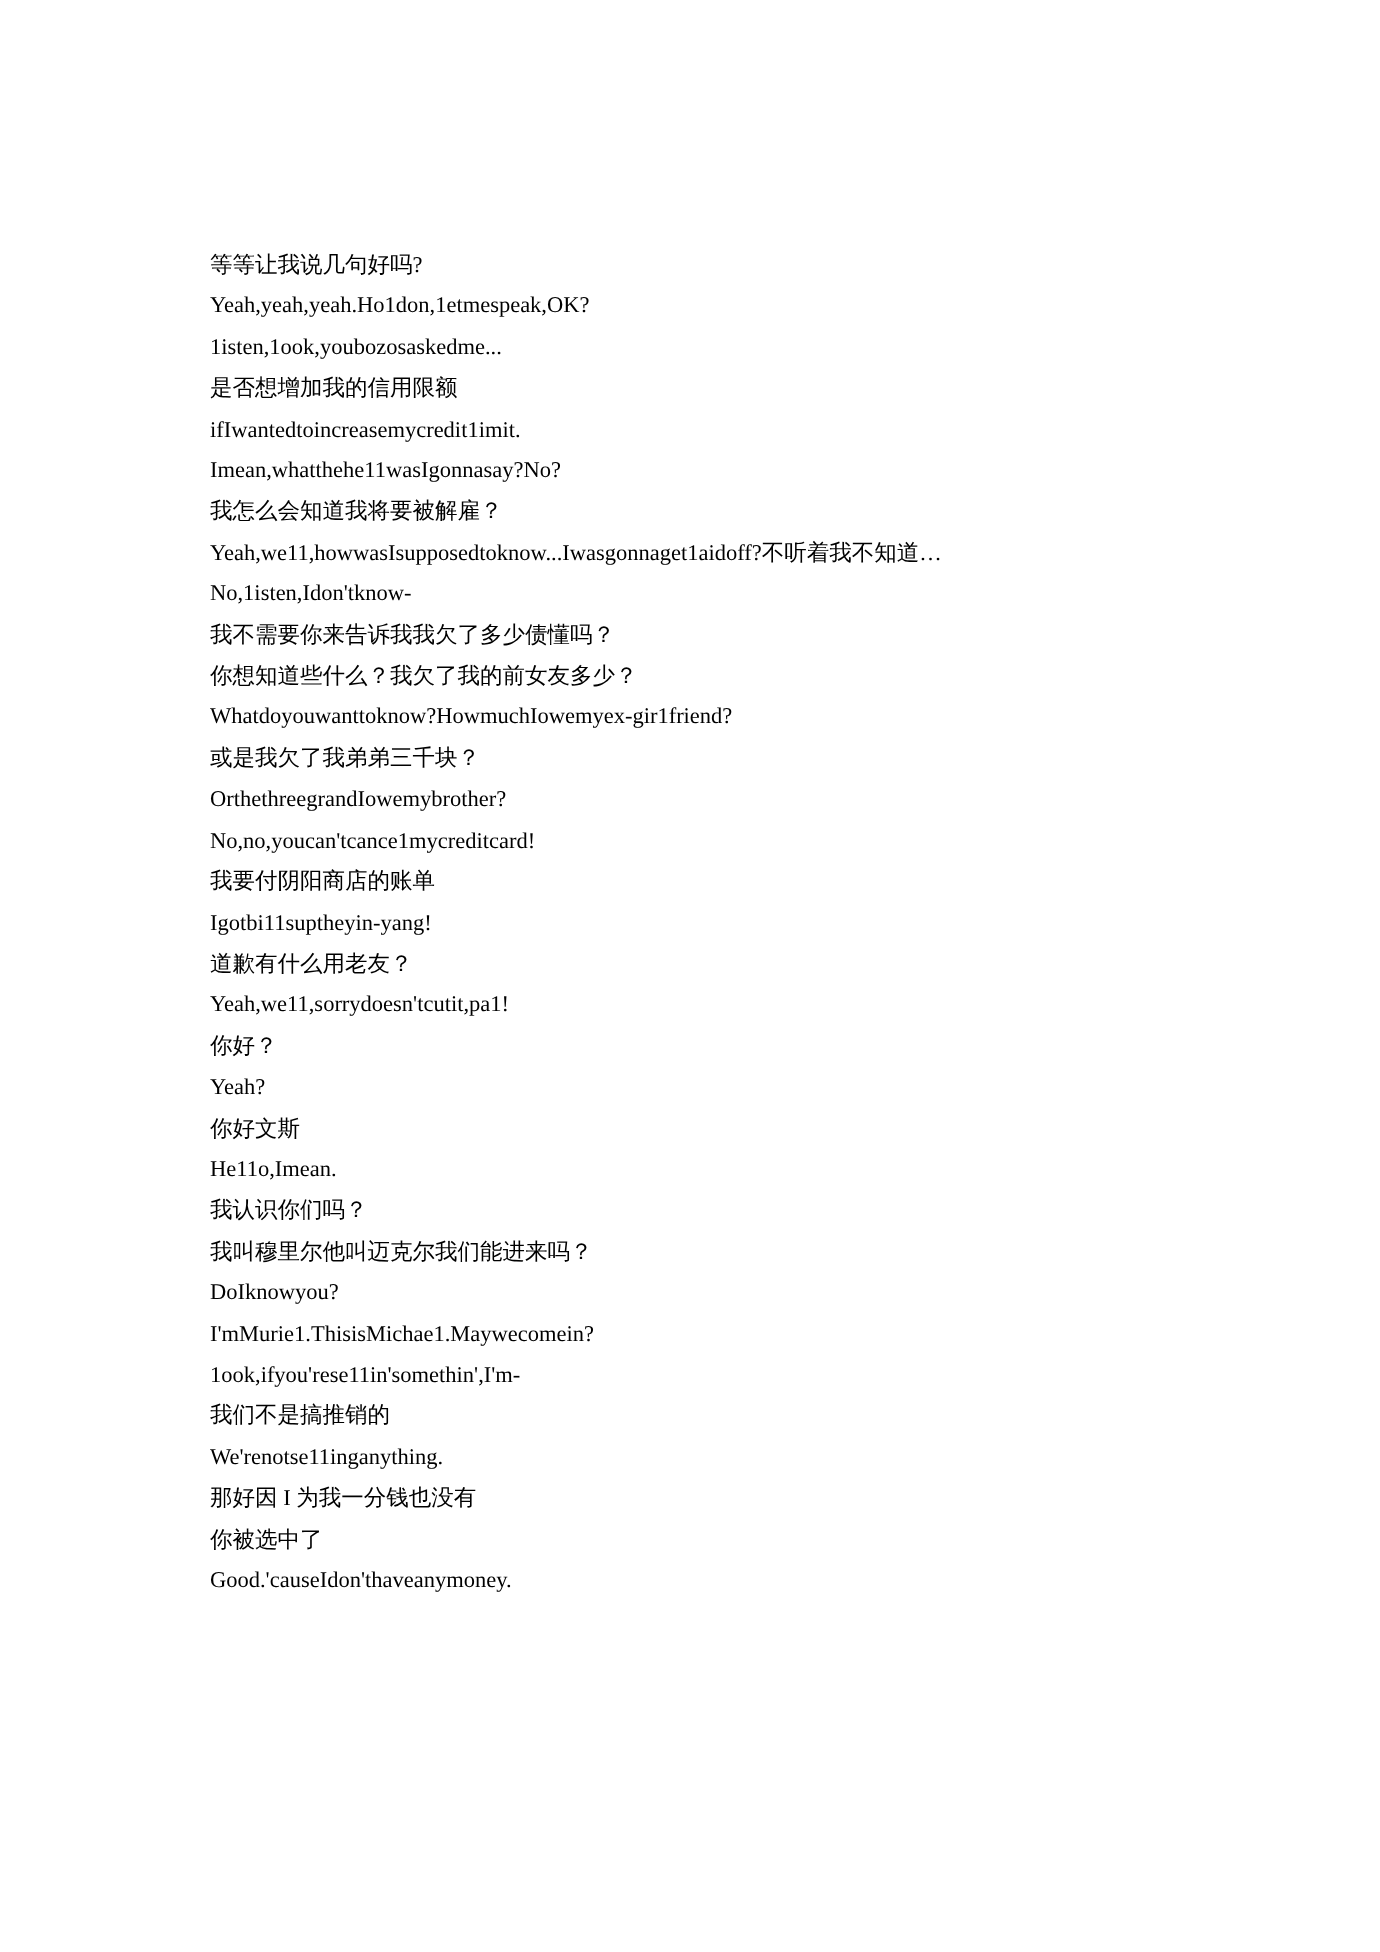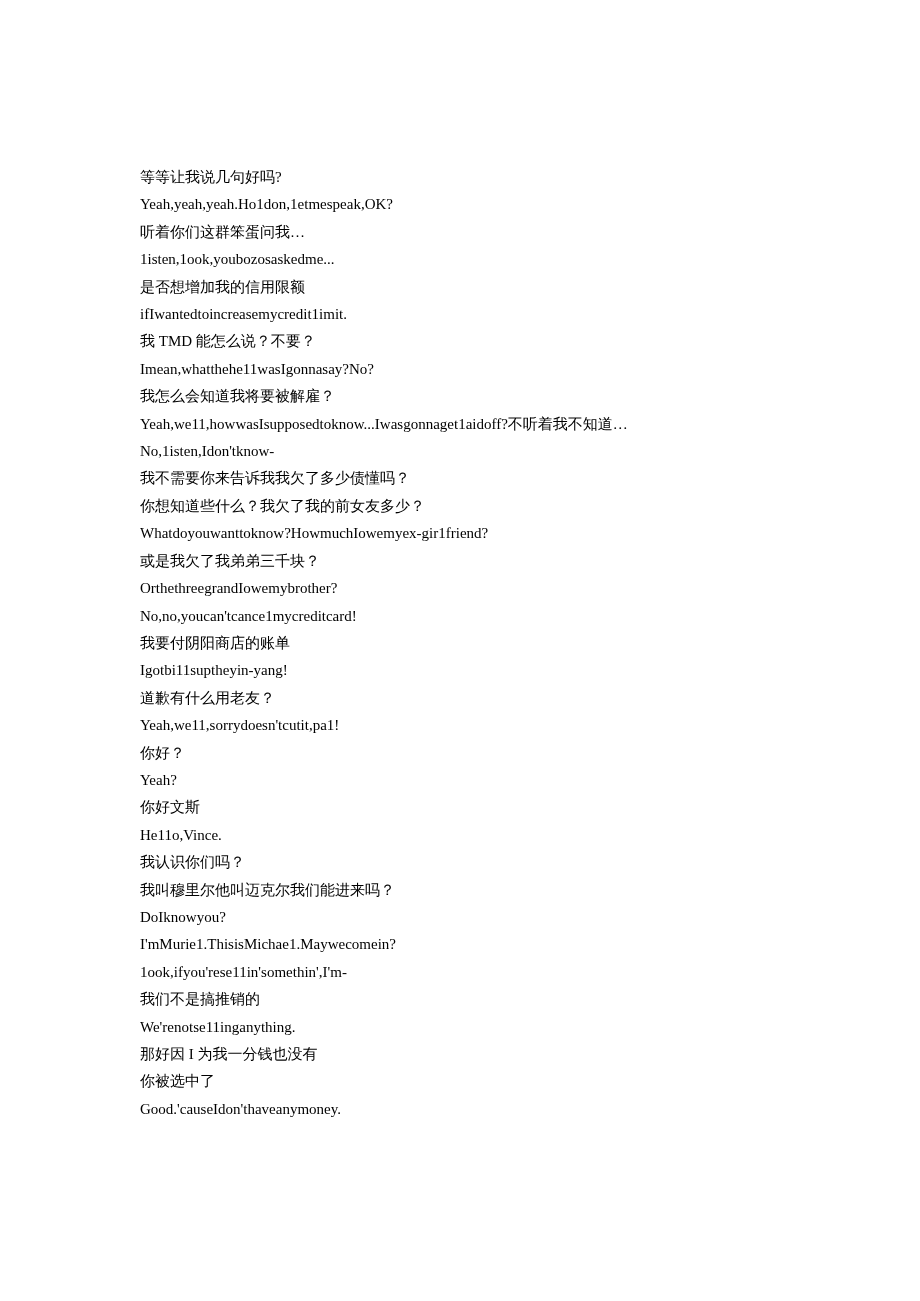--- a/index.html
+++ b/index.html
@@ -20,43 +20,41 @@
     white-space: pre-wrap;
     word-break: break-all;
   }
 </style>
 </head>
 <body>
 
 <div class="content" id="lines-container">
     <span class="line">等等让我说几句好吗?</span>
     <span class="line">Yeah,yeah,yeah.Ho1don,1etmespeak,OK?</span>
-    <span class="line">听着你们这群笨蛋问我…</span>
     <span class="line">1isten,1ook,youbozosaskedme...</span>
     <span class="line">是否想增加我的信用限额</span>
     <span class="line">ifIwantedtoincreasemycredit1imit.</span>
-    <span class="line">我 TMD 能怎么说？不要？</span>
     <span class="line">Imean,whatthehe11wasIgonnasay?No?</span>
     <span class="line">我怎么会知道我将要被解雇？</span>
     <span class="line">Yeah,we11,howwasIsupposedtoknow...Iwasgonnaget1aidoff?不听着我不知道…</span>
     <span class="line">No,1isten,Idon'tknow-</span>
     <span class="line">我不需要你来告诉我我欠了多少债懂吗？</span>
     <span class="line">你想知道些什么？我欠了我的前女友多少？</span>
     <span class="line">Whatdoyouwanttoknow?HowmuchIowemyex-gir1friend?</span>
     <span class="line">或是我欠了我弟弟三千块？</span>
     <span class="line">OrthethreegrandIowemybrother?</span>
     <span class="line">No,no,youcan'tcance1mycreditcard!</span>
     <span class="line">我要付阴阳商店的账单</span>
     <span class="line">Igotbi11suptheyin-yang!</span>
     <span class="line">道歉有什么用老友？</span>
     <span class="line">Yeah,we11,sorrydoesn'tcutit,pa1!</span>
     <span class="line">你好？</span>
     <span class="line">Yeah?</span>
     <span class="line">你好文斯</span>
-    <span class="line">He11o,Vince.</span>
+    <span class="line">He11o,Imean.</span>
     <span class="line">我认识你们吗？</span>
     <span class="line">我叫穆里尔他叫迈克尔我们能进来吗？</span>
     <span class="line">DoIknowyou?</span>
     <span class="line">I'mMurie1.ThisisMichae1.Maywecomein?</span>
     <span class="line">1ook,ifyou'rese11in'somethin',I'm-</span>
     <span class="line">我们不是搞推销的</span>
     <span class="line">We'renotse11inganything.</span>
     <span class="line">那好因 I 为我一分钱也没有</span>
     <span class="line">你被选中了</span>
     <span class="line">Good.'causeIdon'thaveanymoney.</span>

